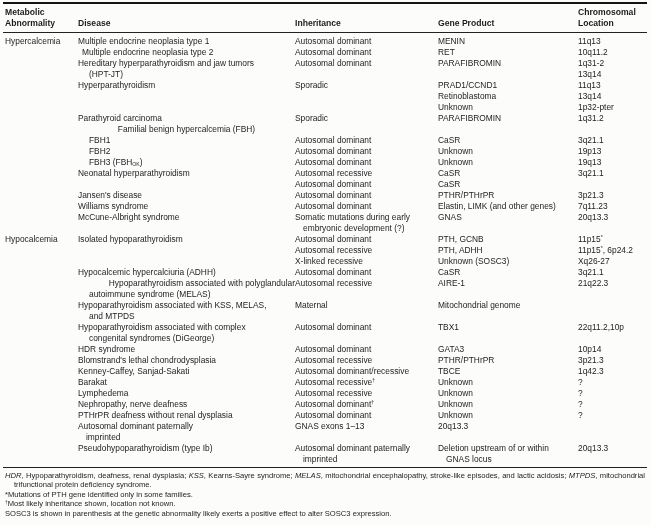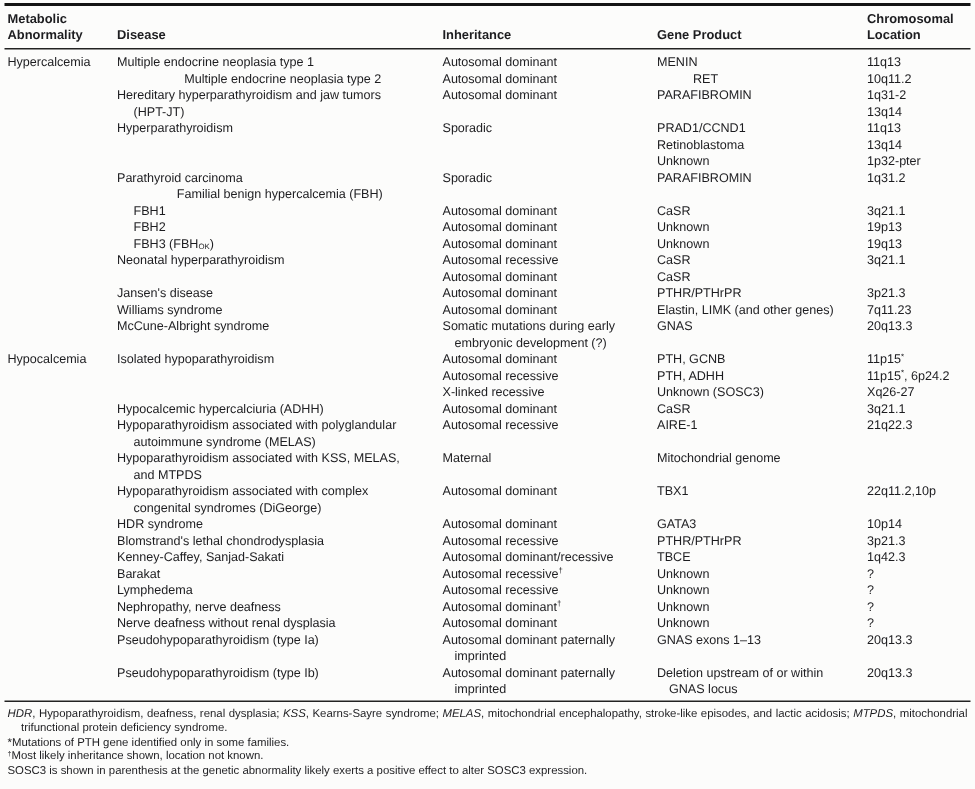--- a/index.html
+++ b/index.html
@@ -55,27 +55,27 @@
         <div class="cell">
           <div class="line" style="padding-left: 0px;">MENIN</div>
         </div>
         <div class="cell">
           <div class="line" style="padding-left: 0px;">11q13</div>
         </div>
       </div>
       <div class="row">
         <div class="cell"></div>
         <div class="cell">
-          <div class="line" style="padding-left: 4px; text-align: center;">Multiple endocrine neoplasia type 2</div>
-        </div>
-        <div class="cell">
-          <div class="line" style="padding-left: 0px;">Autosomal dominant</div>
-        </div>
-        <div class="cell">
-          <div class="line" style="padding-left: 0px; margin-left: 24px;">RET</div>
+          <div class="line" style="padding-left: 4px;">Multiple endocrine neoplasia type 2</div>
+        </div>
+        <div class="cell">
+          <div class="line" style="padding-left: 0px;">Autosomal dominant</div>
+        </div>
+        <div class="cell">
+          <div class="line" style="padding-left: 0px;">RET</div>
         </div>
         <div class="cell">
           <div class="line" style="padding-left: 0px;">10q11.2</div>
         </div>
       </div>
       <div class="row">
         <div class="cell"></div>
         <div class="cell">
           <div class="line" style="padding-left: 0px;">Hereditary hyperparathyroidism and jaw tumors</div>
           <div class="line" style="padding-left: 11px;">(HPT-JT)</div>
@@ -323,21 +323,21 @@
         <div class="cell">
           <div class="line" style="padding-left: 0px;">CaSR</div>
         </div>
         <div class="cell">
           <div class="line" style="padding-left: 0px;">3q21.1</div>
         </div>
       </div>
       <div class="row">
         <div class="cell"></div>
         <div class="cell">
-          <div class="line" style="padding-left: 0px;">Hypoparathyroidism associated with polyglandular</div>
+          <div class="line" style="padding-left: 0px; text-align: right;">Hypoparathyroidism associated with polyglandular</div>
           <div class="line" style="padding-left: 11px;">autoimmune syndrome (MELAS)</div>
         </div>
         <div class="cell">
           <div class="line" style="padding-left: 0px;">Autosomal recessive</div>
         </div>
         <div class="cell">
           <div class="line" style="padding-left: 0px;">AIRE-1</div>
         </div>
         <div class="cell">
           <div class="line" style="padding-left: 0px;">21q22.3</div>
@@ -459,37 +459,34 @@
         <div class="cell">
           <div class="line" style="padding-left: 0px;">Unknown</div>
         </div>
         <div class="cell">
           <div class="line" style="padding-left: 0px;">?</div>
         </div>
       </div>
       <div class="row">
         <div class="cell"></div>
         <div class="cell">
-          <div class="line" style="padding-left: 0px;">Nerve deafness without renal dysplasia</div>
+          <div class="line" style="padding-left: 0px;">PTHrPR deafness without renal dysplasia</div>
         </div>
         <div class="cell">
           <div class="line" style="padding-left: 0px;">Autosomal dominant</div>
         </div>
         <div class="cell">
           <div class="line" style="padding-left: 0px;">Unknown</div>
         </div>
         <div class="cell">
           <div class="line" style="padding-left: 0px;">?</div>
         </div>
       </div>
       <div class="row">
         <div class="cell"></div>
-        <div class="cell">
-          <div class="line" style="padding-left: 0px;">Pseudohypoparathyroidism (type Ia)</div>
-        </div>
         <div class="cell">
           <div class="line" style="padding-left: 0px;">Autosomal dominant paternally</div>
           <div class="line" style="padding-left: 8px;">imprinted</div>
         </div>
         <div class="cell">
           <div class="line" style="padding-left: 0px;">GNAS exons 1–13</div>
         </div>
         <div class="cell">
           <div class="line" style="padding-left: 0px;">20q13.3</div>
         </div>

